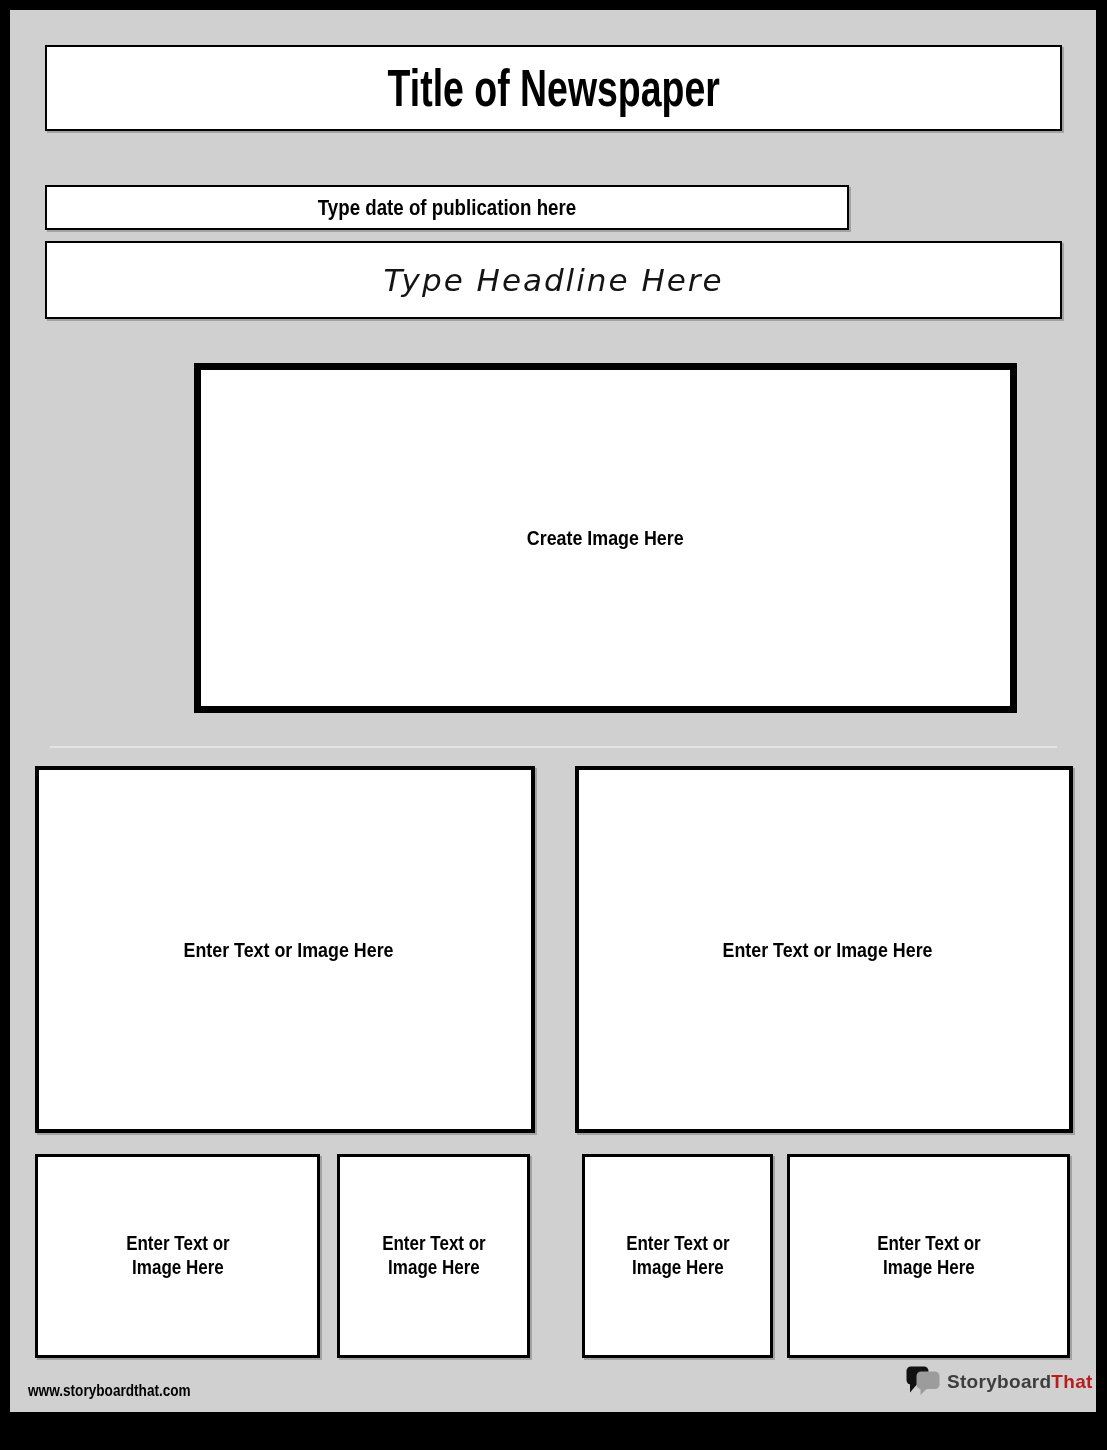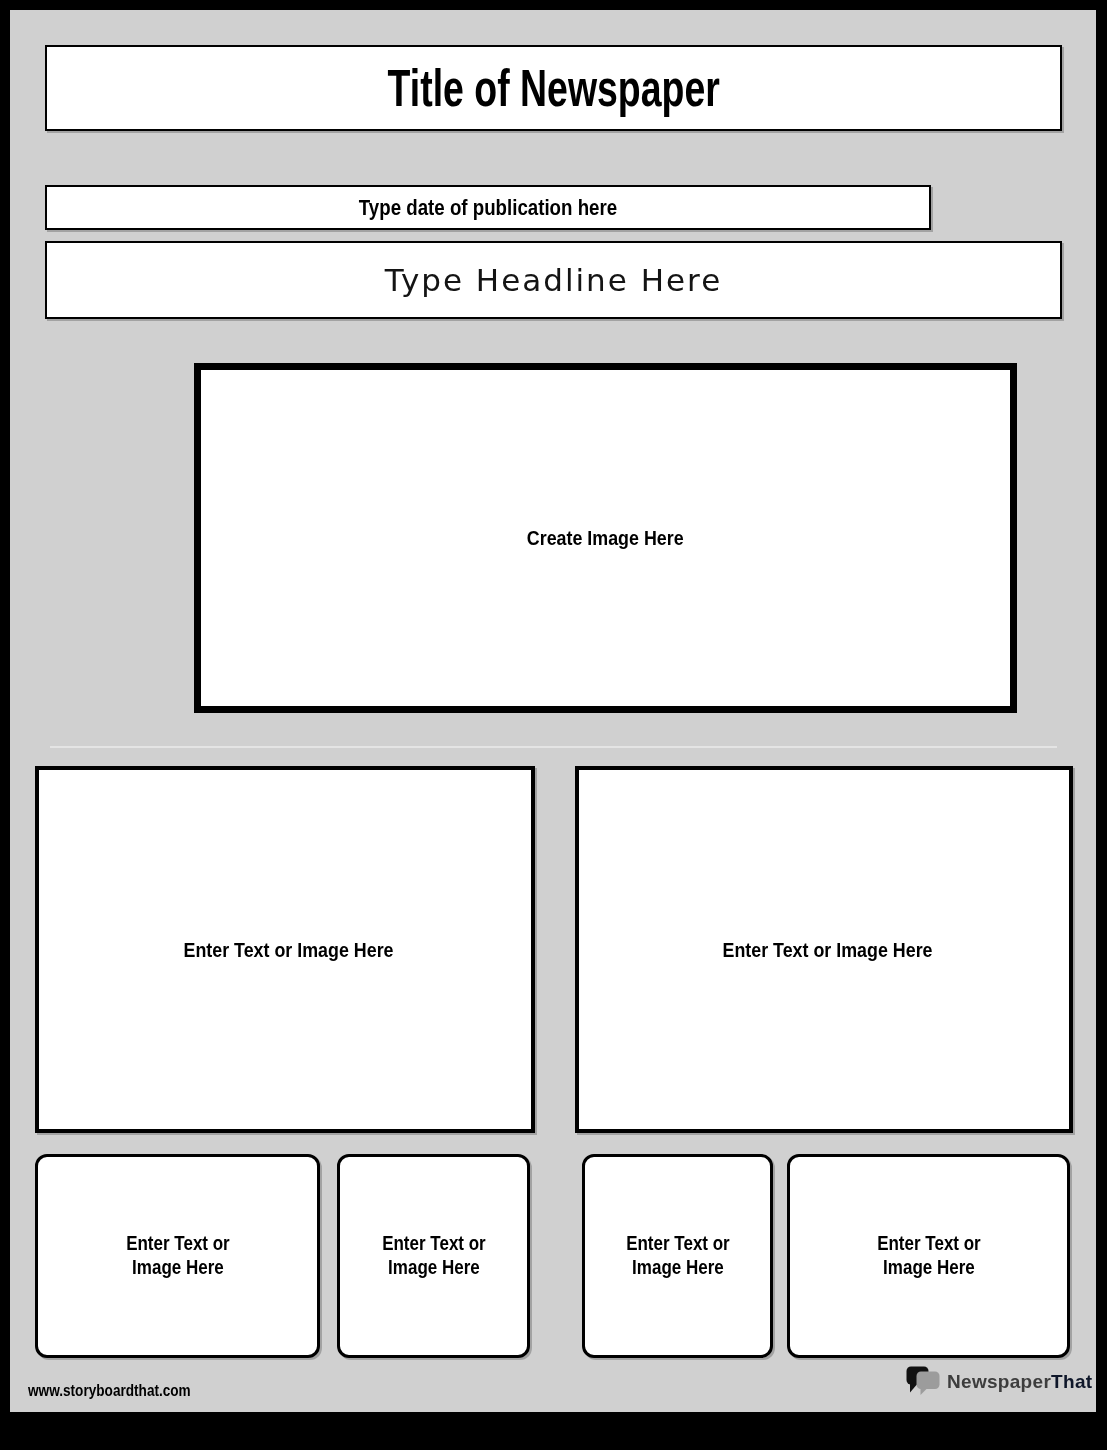--- a/index.html
+++ b/index.html
@@ -20,27 +20,27 @@
     position: absolute;
     background: #ffffff;
     border: 2px solid #000;
     box-shadow: 2px 2px 0 rgba(0,0,0,0.22);
     display: flex;
     align-items: center;
     justify-content: center;
     text-align: center;
   }
   #title-box    { left: 35px;  top: 35px;   width: 1017px; height: 86px; }
-  #date-box     { left: 35px;  top: 175px;  width: 886px; height: 45px;  }
+  #date-box     { left: 35px;  top: 175px;  width: 804px; height: 45px;  }
   #headline-box { left: 35px;  top: 231px;  width: 1017px; height: 78px;  }
   #image-box    { left: 184px; top: 353px;  width: 823px;  height: 350px; border-width: 7px; box-shadow: none; }
   .article      { border-width: 4px; padding-left: 8px; }
   #article-left  { left: 25px;  top: 756px; width: 500px; height: 367px; }
   #article-right { left: 565px; top: 756px; width: 498px; height: 367px; }
-  .small        { border-width: 3px; border-radius: 12px; }
+  .small        { border-width: 3px; }
   #small-1 { left: 25px;  top: 1144px; width: 285px; height: 204px; }
   #small-2 { left: 327px; top: 1144px; width: 193px; height: 204px; }
   #small-3 { left: 572px; top: 1144px; width: 191px; height: 204px; }
   #small-4 { left: 777px; top: 1144px; width: 283px; height: 204px; }
 
   .divider {
     position: absolute;
     left: 40px; top: 736px;
     width: 1007px; height: 2px;
     background: #4b4b4b;
@@ -51,20 +51,21 @@
     font-weight: 700;
     color: #000;
     white-space: nowrap;
     display: inline-block;
     transform: scaleX(0.82);
   }
   .title-text  { font-size: 52px; transform: scaleX(0.72); letter-spacing: 0px; }
   .date-text   { font-size: 22px; transform: scaleX(0.85); }
   .headline-text {
     font-family: "DejaVu Sans", sans-serif;
+    font-style: italic;
     font-size: 31px;
     letter-spacing: 2px;
     color: #141414;
     text-align: right;
   }
   .ph-text     { font-size: 21px; transform: scaleX(0.85); }
   .small-text  { font-size: 20px; transform: scaleX(0.85); line-height: 1.18; white-space: normal; }
   .small-text span { display: block; }
 
   .footer-url {
@@ -80,21 +81,21 @@
   .logo {
     position: absolute;
     left: 896px; top: 1350px;
     height: 44px;
     display: flex;
     align-items: center;
     gap: 7px;
   }
   .logo-text { font-size: 19px; font-weight: 700; letter-spacing: 0.3px; white-space: nowrap; }
   .logo-text .primary   { color: #3d3d3d; }
-  .logo-text .secondary { color: #0f172a; }
+  .logo-text .secondary { color: #b91c1c; }
 </style>
 </head>
 <body>
 
 <div class="page">
 
   <div class="wbox" id="title-box">
     <span class="cond title-text">Title of Newspaper</span>
   </div>
 
@@ -152,16 +153,16 @@
 
   <div class="logo">
     <span>
       <svg width="34" height="31" viewBox="0 0 34 31" xmlns="http://www.w3.org/2000/svg">
         <rect x="0.5" y="1.5" width="22" height="18" rx="4.5" fill="#111111"></rect>
         <polygon points="4,17 4,27.5 13,17" fill="#111111"></polygon>
         <rect x="10.5" y="6.5" width="23" height="17.5" rx="4.5" fill="#9c9c9c"></rect>
         <polygon points="14.5,22.5 14.5,30 22,22.5" fill="#9c9c9c"></polygon>
       </svg>
     </span>
-    <span class="logo-text"><span class="primary">Newspaper</span><span class="secondary">That</span></span>
+    <span class="logo-text"><span class="primary">Storyboard</span><span class="secondary">That</span></span>
   </div>
 
 </div>
 
 </body></html>

